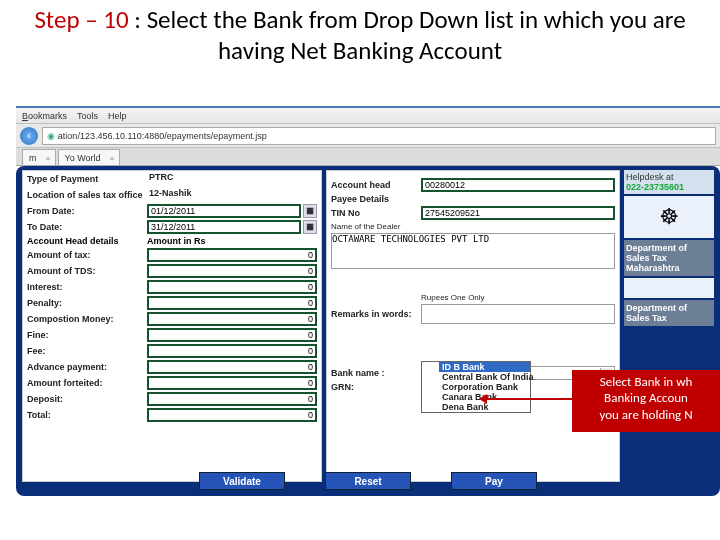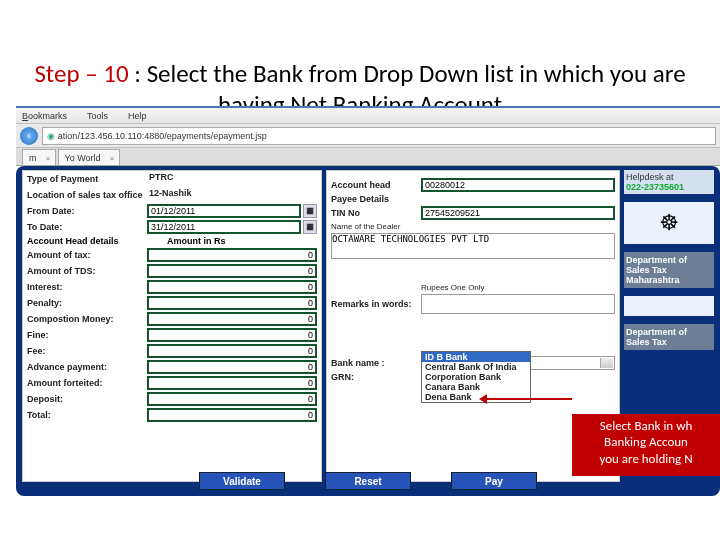--- a/index.html
+++ b/index.html
@@ -1,55 +1,55 @@
 <!DOCTYPE html>
 <html><head>
 <meta charset="utf-8">
 <style>
   * { box-sizing: border-box; margin: 0; padding: 0; }
   body { font-family: Arial, sans-serif; width: 720px; height: 540px; background: #fff; overflow: hidden; position: relative; }
-  .slide-title { font-size: 25px; font-family: Calibri, sans-serif; padding: 26px 30px 6px 30px; text-align: center; line-height: 1.25; margin-top: 32px; }
+  .slide-title { font-size: 25px; font-family: Calibri, sans-serif; padding: 4px 30px 6px 30px; text-align: center; line-height: 1.25; }
   .slide-title .step { color: #c00000; }
   .browser-frame { position: absolute; top: 106px; left: 16px; right: 0; height: 420px; border-top: 2px solid #4a7ab5; }
-  .menubar { background: linear-gradient(#f4f4f4, #e6e6e6); font-size: 9px; height: 16px; display: flex; align-items: center; padding-left: 6px; gap: 20px; border-bottom:1px solid #c0c0c0; }
+  .menubar { background: linear-gradient(#f4f4f4, #e6e6e6); font-size: 9px; height: 16px; display: flex; align-items: center; padding-left: 6px; gap: 10px; border-bottom:1px solid #c0c0c0; }
   .menubar span { color:#333; }
   .menubar span u { text-decoration: underline; }
   .addrbar { background: #e8e8e8; height: 24px; display:flex; align-items:center; padding:0 4px; border-bottom:1px solid #c0c0c0; gap:4px; }
   .nav-btn { width:18px; height:18px; border-radius:50%; background: radial-gradient(#6fb7ff,#2a6db5); display:flex; align-items:center; justify-content:center; color:#fff; font-size:10px; }
   .url-box { flex:1; background:#fff; border:1px solid #aaa; height:18px; font-size:9px; padding:1px 4px; color:#333; display:flex; align-items:center; }
   .url-box .globe { color:#3a7; margin-right:3px; }
   .tabbar { background:#ddd; height:18px; display:flex; align-items:flex-end; gap:2px; padding-left:6px; border-bottom:1px solid #aaa; }
   .tab { background:#f7f7f7; border:1px solid #aaa; border-bottom:none; font-size:9px; height:16px; padding:1px 18px 0 6px; display:flex; align-items:center; position:relative; color:#333; }
   .tab .x { position:absolute; right:4px; font-size:8px; color:#888; }
   .content { position:relative; background:#0a2f78; height:330px; padding:4px 6px 14px 6px; display:flex; gap:4px;border-radius:8px; }
   .panel { background:#fff; border:1px solid #ccc; position:relative; }
   .left { width:300px; font-size:9px; }
   .mid { flex:1; font-size:9px; }
-  .right { width:90px; display:flex; flex-direction:column; gap:8px; overflow:hidden; }
+  .right { width:90px; display:flex; flex-direction:column; gap:2px; overflow:hidden; }
   .form-row { display:flex; align-items:center; padding:1px 4px; font-weight:bold; color:#222; }
   .form-row .lbl { width:120px; }
   .form-row input, .form-row .val { flex:1; border:2px solid #14532d; background:#fff; font-size:9px; height:14px; padding:0 2px; }
   .form-row .val { border:none; background:transparent; }
   .form-row .cal { width:14px; height:14px; background:#dde; border:1px solid #99a; margin-left:2px; font-size:8px; text-align:center; line-height:12px; }
-  .left .hdr-row { font-weight:bold; font-size:9px; padding:1px 4px; display:flex;gap:20px; }
+  .left .hdr-row { font-weight:bold; font-size:9px; padding:1px 4px; display:flex; }
   .left .hdr-row span:first-child { width:120px; }
   .mid .lbl { width:90px; }
-  .mid textarea { flex:1; border:1px solid #999; font-size:9px; height:26px; resize:none; }
+  .mid textarea { flex:1; border:1px solid #999; font-size:9px; height:36px; resize:none; }
   .select-box { flex:1; border:1px solid #999; background:#fff; height:14px; position:relative; font-size:9px; padding:0 2px; }
   .select-box::after { content:''; position:absolute; right:1px; top:1px; width:12px; height:10px; background:linear-gradient(#eee,#ccc); border-left:1px solid #aaa; }
   .dropdown { position:absolute; background:#fff; border:1px solid #666; font-size:9px; z-index:5; }
-  .dropdown div { padding:0 3px; white-space:nowrap; }
+  .dropdown div { padding:0 3px; white-space:nowrap;margin-left:17px; }
   .dropdown div.sel { background:#316ac5; color:#fff; }
   .btn-row { position:absolute; bottom:6px; left:0; right:0; display:flex; justify-content:center; gap:40px; }
   .btn { background:#2653b8; color:#fff; font-size:10px; font-weight:bold; border:1px solid #123; width:86px; height:18px; display:flex; align-items:center; justify-content:center; }
   .helpbox { background:#d4e0ee; font-size:9px; padding:2px; color:#333; }
   .phnum { color:#1a3; font-weight:bold; font-size:9px; }
   .deptbox { background:#6d7f97; color:#fff; font-size:9px; padding:3px 2px; font-weight:bold; }
   .emblem { background:#eaf1fb; height:42px; display:flex; align-items:center; justify-content:center; font-size:22px; }
-  .callout { position:absolute; right:0; top:370px; width:148px; height:62px; background:#c00000; color:#fff; font-size:13px; font-family: Calibri, sans-serif; text-align:center; padding:4px 2px; line-height:1.25; z-index:10;margin-top:44px; }
+  .callout { position:absolute; right:0; top:370px; width:148px; height:62px; background:#c00000; color:#fff; font-size:13px; font-family: Calibri, sans-serif; text-align:center; padding:4px 2px; line-height:1.25; z-index:10; }
   .arrow { position:absolute; right:148px; top:398px; width:90px; height:2px; background:#c00000; z-index:9; }
   .arrow::before { content:''; position:absolute; left:-8px; top:-4px; border:5px solid transparent; border-right:8px solid #c00000; }
   .tiny { font-size:8px; font-weight:normal; }
 </style>
 </head>
 <body>
 
 <div class="slide-title">
   <span class="step">Step – 10</span><span> : Select the Bank from Drop Down list in which you are having Net Banking Account</span>
 </div>

